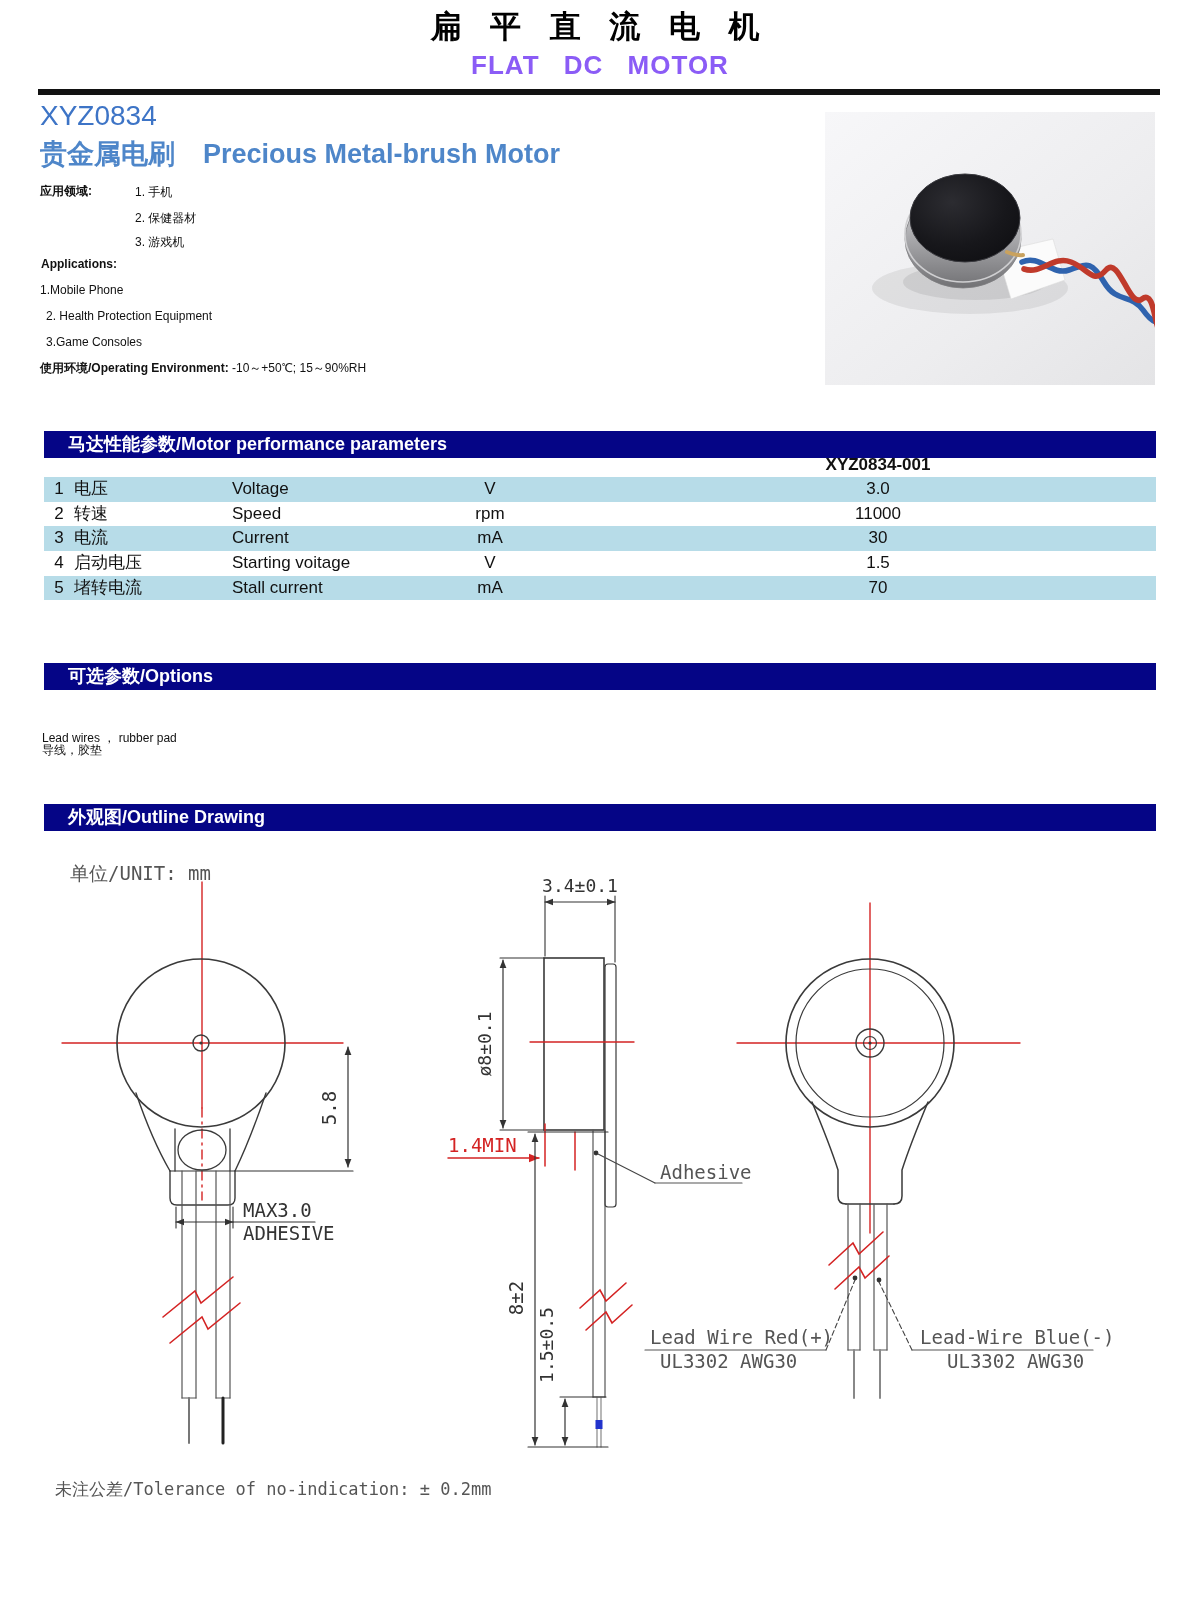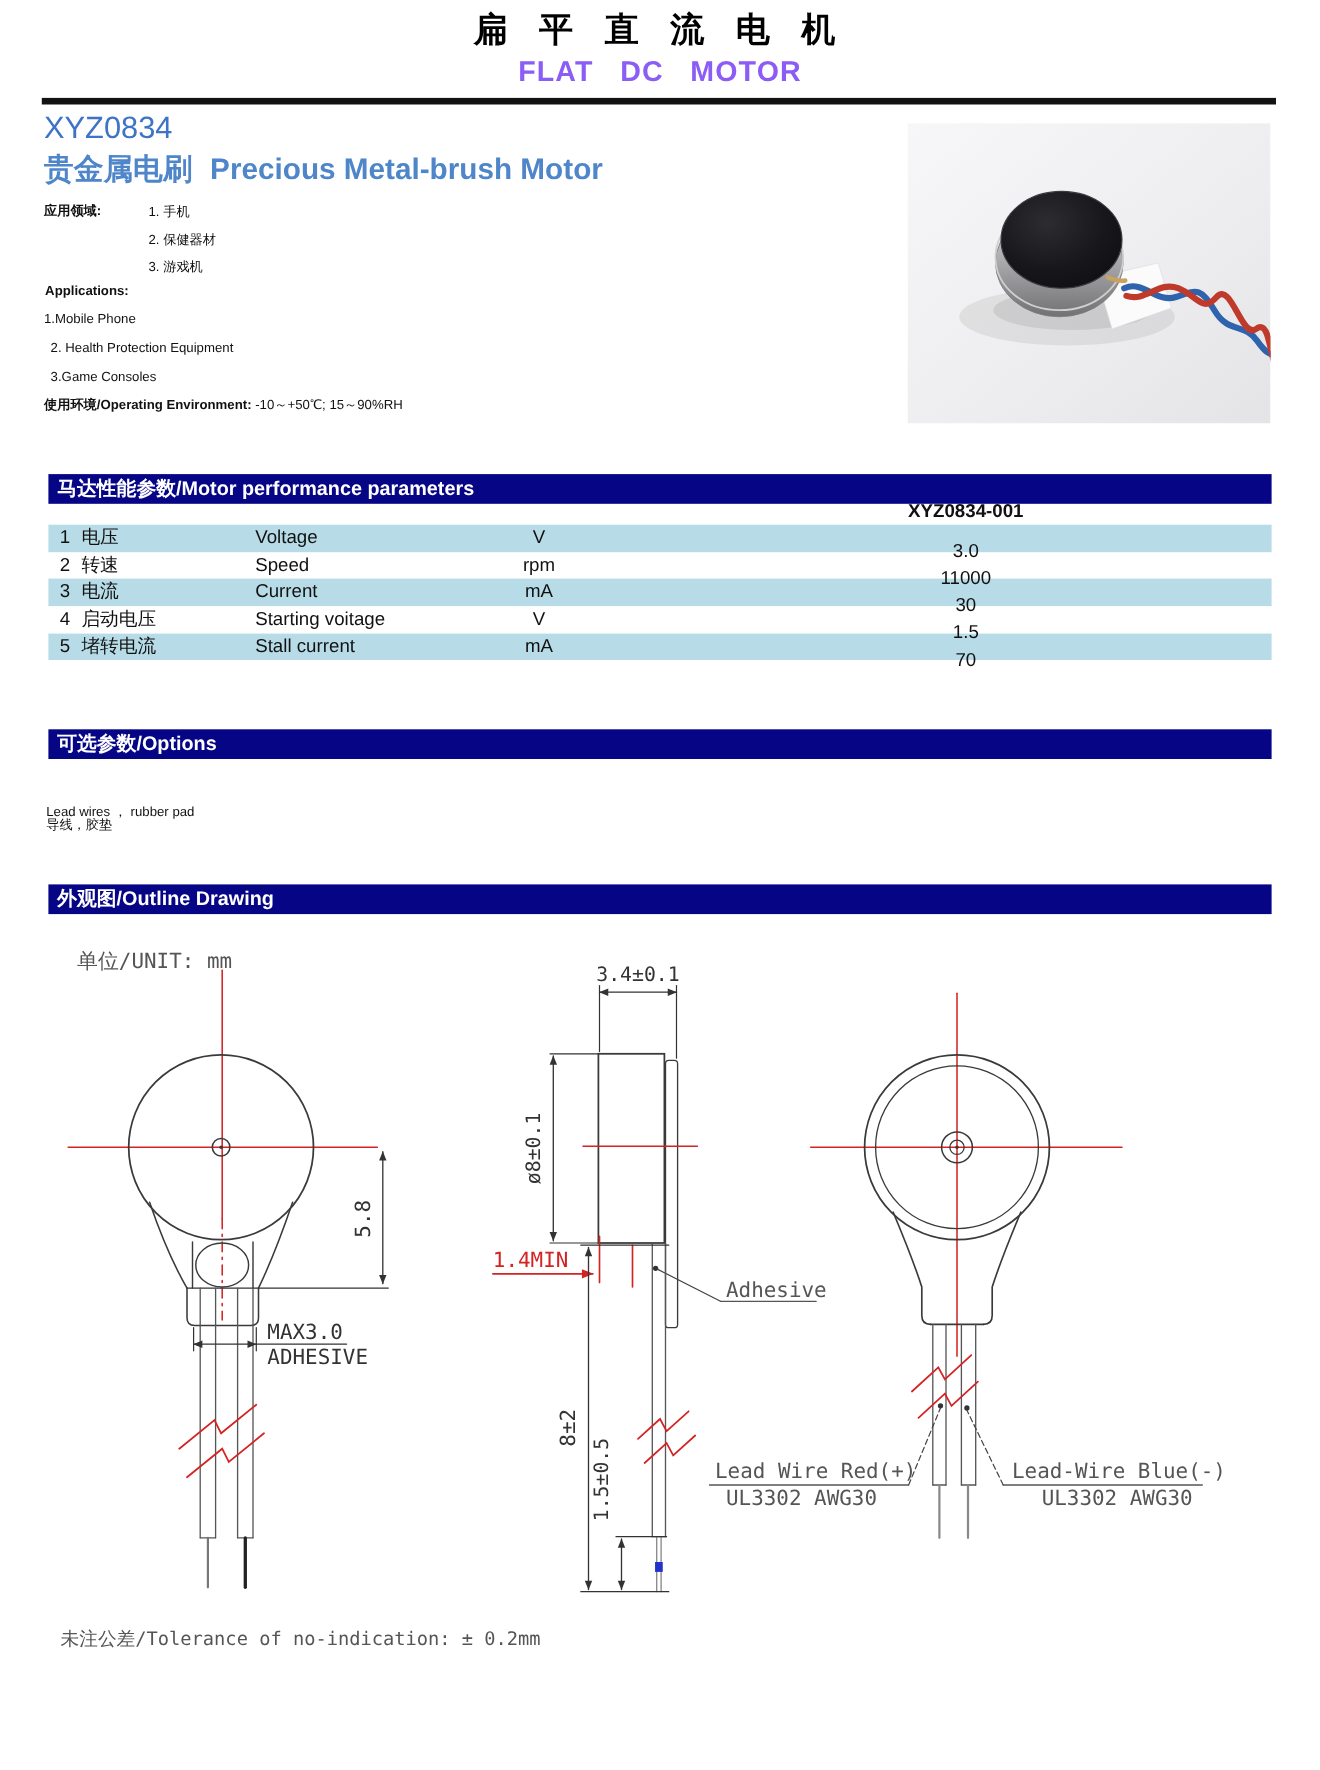--- a/index.html
+++ b/index.html
@@ -6,34 +6,34 @@
   .page{position:relative;width:1200px;height:1609px;background:#fff;overflow:hidden;
         font-family:"Liberation Sans",sans-serif;color:#111;}
   .abs{position:absolute;}
   .title-cn{left:0;top:6px;width:1200px;text-align:center;font-size:31px;font-weight:bold;
             letter-spacing:10px;color:#000;}
   .title-en{left:0;top:50px;width:1200px;text-align:center;font-size:26px;font-weight:bold;
             letter-spacing:1px;word-spacing:16px;color:#8b5cf6;}
   .rule{left:38px;top:89px;width:1122px;height:6px;background:#121212;}
   .model{left:40px;top:100px;font-size:28px;font-weight:normal;color:#3d74c6;}
   .subtitle{left:40px;top:136px;font-size:27px;font-weight:bold;color:#4e86c9;}
-  .subtitle .cn{margin-right:16px;}
+  .subtitle .cn{margin-right:28px;}
   .txt19{font-size:12px;line-height:22px;color:#111;white-space:pre;}
   .bold{font-weight:bold;}
   .bar{left:44px;width:1112px;height:27px;background:#050586;color:#fff;
-       font-size:18px;font-weight:bold;line-height:27px;padding-left:8px;box-sizing:border-box;}
+       font-size:18px;font-weight:bold;line-height:27px;padding-left:24px;box-sizing:border-box;}
   .colhead{left:600px;top:455px;width:556px;text-align:center;font-size:17px;font-weight:bold;}
   .perf-table{left:44px;top:477px;width:1112px;}
   .prow{display:flex;height:24.7px;line-height:24.7px;font-size:17px;}
   .prow.blue{background:#b7dce8;}
   .c-no{width:30px;text-align:center;flex:none;}
   .c-cn{width:158px;flex:none;}
   .c-en{width:148px;flex:none;}
   .c-unit{width:220px;text-align:center;flex:none;}
-  .c-val{flex:1;text-align:center;margin-top:12px;}
+  .c-val{flex:1;text-align:center;}
   .tol{left:55px;top:1478px;font-size:17px;color:#555;font-family:"DejaVu Sans Mono",monospace;}
   svg text{font-family:"DejaVu Sans Mono",monospace;}
 </style>
 </head>
 <body>
 
 <div class="page">
 
   <div class="abs title-cn">扁 平 直 流 电 机</div>
   <div class="abs title-en">FLAT DC MOTOR</div>

